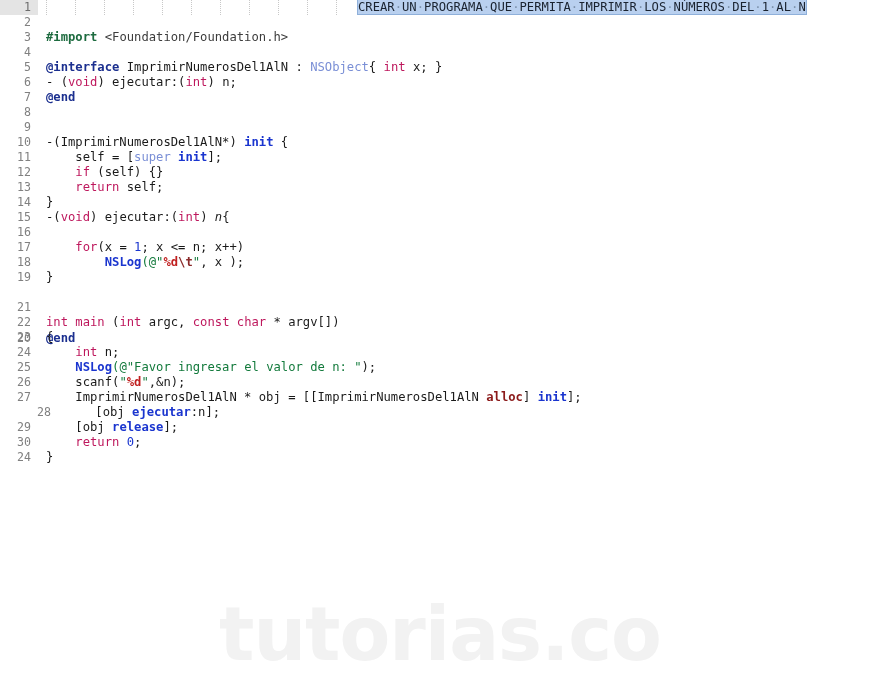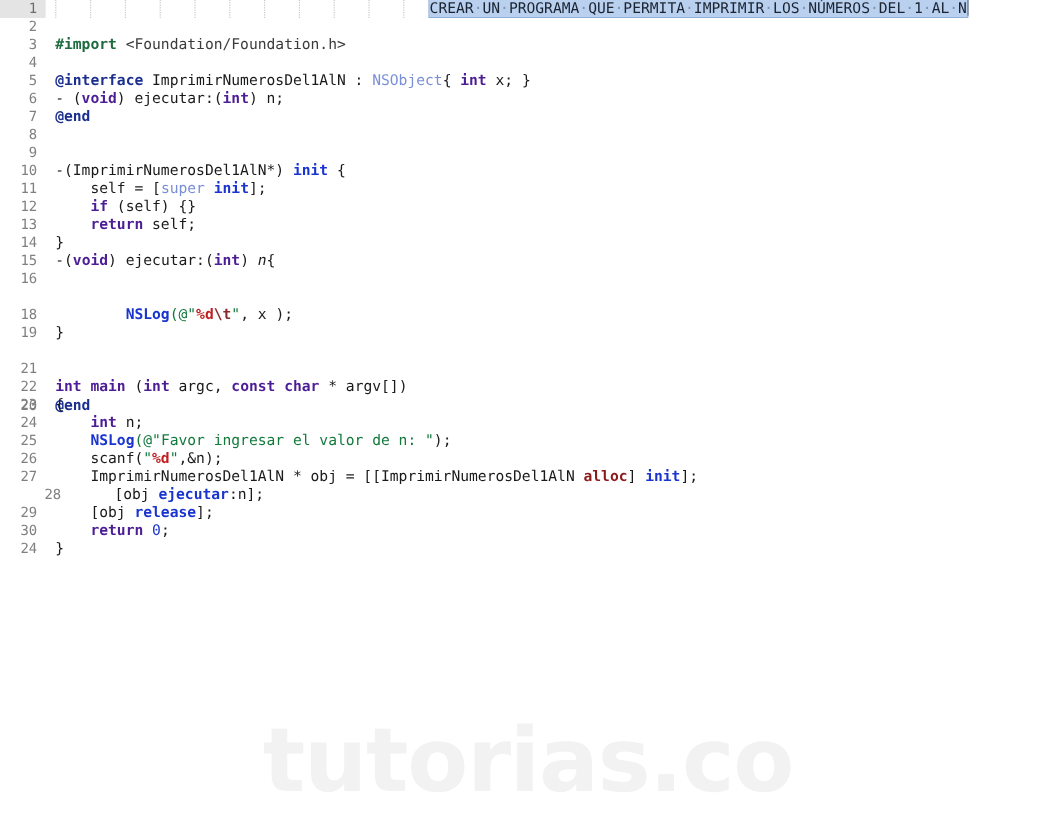--- a/index.html
+++ b/index.html
@@ -123,21 +123,21 @@
     background: #000000;
     vertical-align: -2px;
     margin-left: 0px;
   }
 
   
   .t-plain      { color: #1a1a1a; }
   .t-pre        { color: #1d6b3f; font-weight: 700; }   
   .t-header     { color: #3c3c3c; }                      
   .t-at         { color: #1b2f8f; font-weight: 700; }    
-  .t-kw         { color: #4c1d95; font-weight: 700; }    
+  .t-kw         { color: #be185d; font-weight: 400; }    
   .t-class      { color: #7a8fd6; }                      
   .t-msg        { color: #1a35cf; font-weight: 700; }    
   .t-alloc      { color: #8b1a1a; font-weight: 700; }    
   .t-string     { color: #137a3c; }                      
   .t-fmt        { color: #c02020; font-weight: 700; }    
   .t-esc        { color: #8a2a2a; font-weight: 700; }    
   .t-num        { color: #1a35cf; }                      
   .t-ital       { font-style: italic; color: #1a1a1a; }  
 </style>
 </head>
@@ -235,20 +235,24 @@
     <div class="code-line" style="top:210px;position:absolute;left:0;right:0;">
       <span class="ln">15</span>
       <span class="code-text"><span class="t-plain">-(</span><span class="t-kw">void</span><span class="t-plain">) ejecutar:(</span><span class="t-kw">int</span><span class="t-plain">) </span><span class="t-ital">n</span><span class="t-plain">{</span></span>
     </div>
 
     <div class="code-line" style="top:225px;position:absolute;left:0;right:0;">
       <span class="ln">16</span>
       <span class="code-text t-plain"></span>
     </div>
 
+    <div class="code-line" style="top:240px;position:absolute;left:0;right:0;">
+      <span class="ln">17</span>
+      <span class="code-text"><span class="t-kw">    for</span><span class="t-plain">(x = </span><span class="t-num">1</span><span class="t-plain">; x &lt;= n; x++)</span></span>
+    </div>
 
     <div class="code-line" style="top:255px;position:absolute;left:0;right:0;">
       <span class="ln">18</span>
       <span class="code-text"><span class="t-plain">        </span><span class="t-msg">NSLog</span><span class="t-string">(</span><span class="t-string">@"</span><span class="t-fmt">%d</span><span class="t-esc">\t</span><span class="t-string">"</span><span class="t-plain">, x );</span></span>
     </div>
 
     <div class="code-line" style="top:270px;position:absolute;left:0;right:0;">
       <span class="ln">19</span>
       <span class="code-text t-plain">}</span>
     </div>

